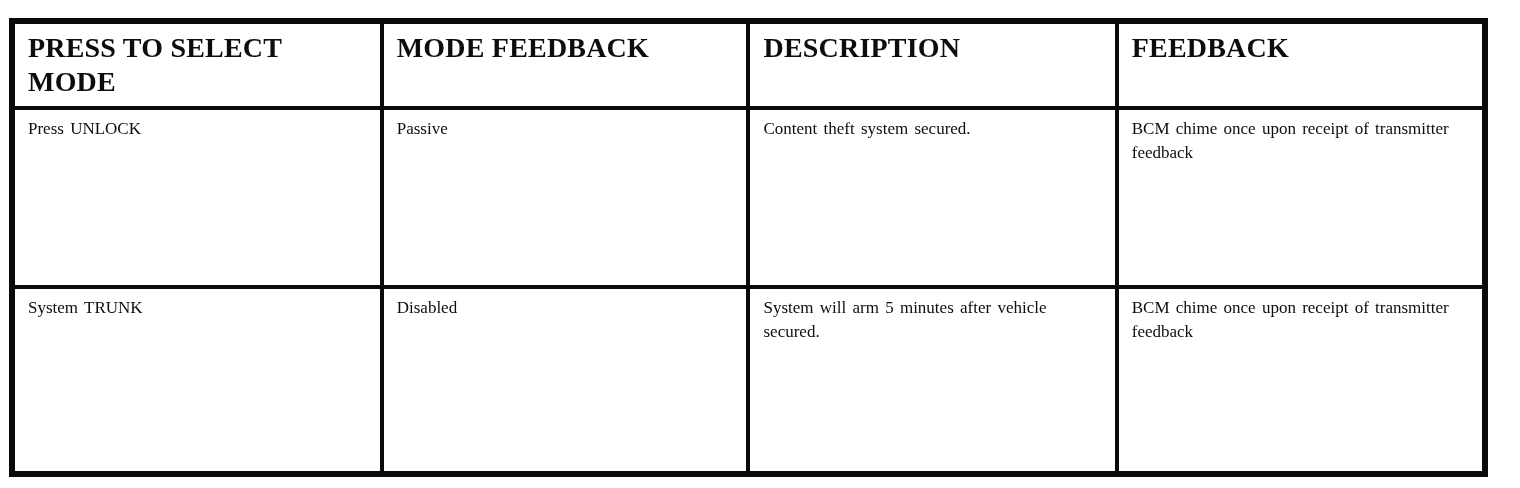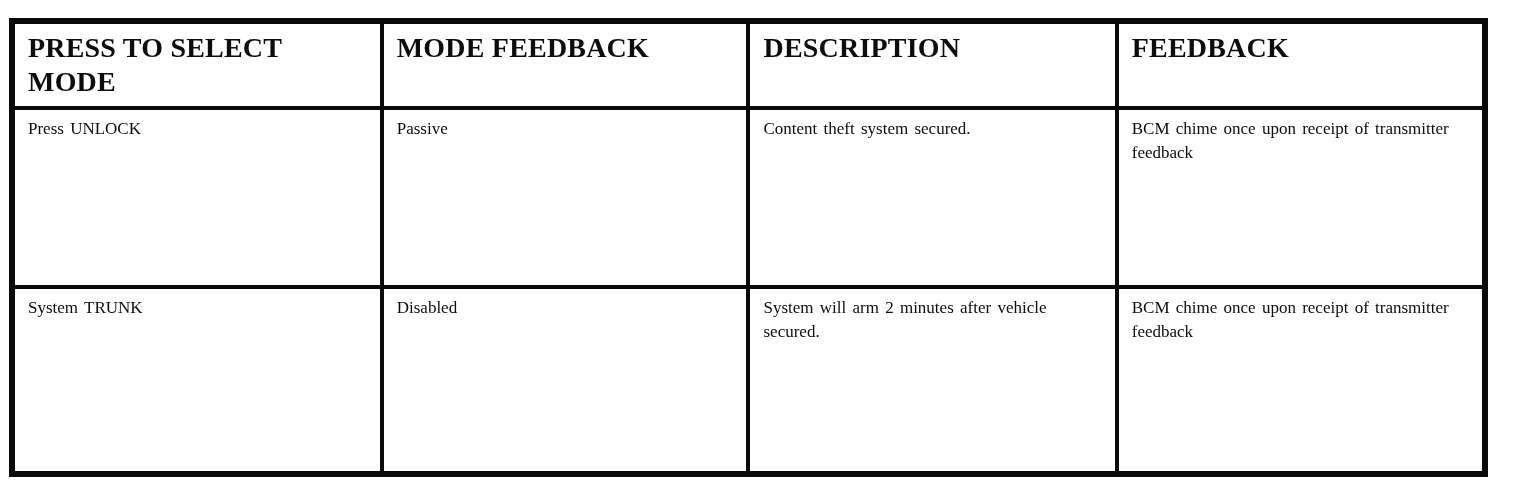--- a/index.html
+++ b/index.html
@@ -78,18 +78,18 @@
     <tbody>
       <tr class="row-unlock">
         <td>Press UNLOCK</td>
         <td>Passive</td>
         <td>Content theft system secured.</td>
         <td>BCM chime once upon receipt of transmitter feedback</td>
       </tr>
       <tr class="row-trunk">
         <td>System TRUNK</td>
         <td>Disabled</td>
-        <td>System will arm 2 minutes after vehicle secured.</td>
+        <td>System will arm 5 minutes after vehicle secured.</td>
         <td>BCM chime once upon receipt of transmitter feedback</td>
       </tr>
     </tbody>
   </table>
 </div>
 
 </body></html>

